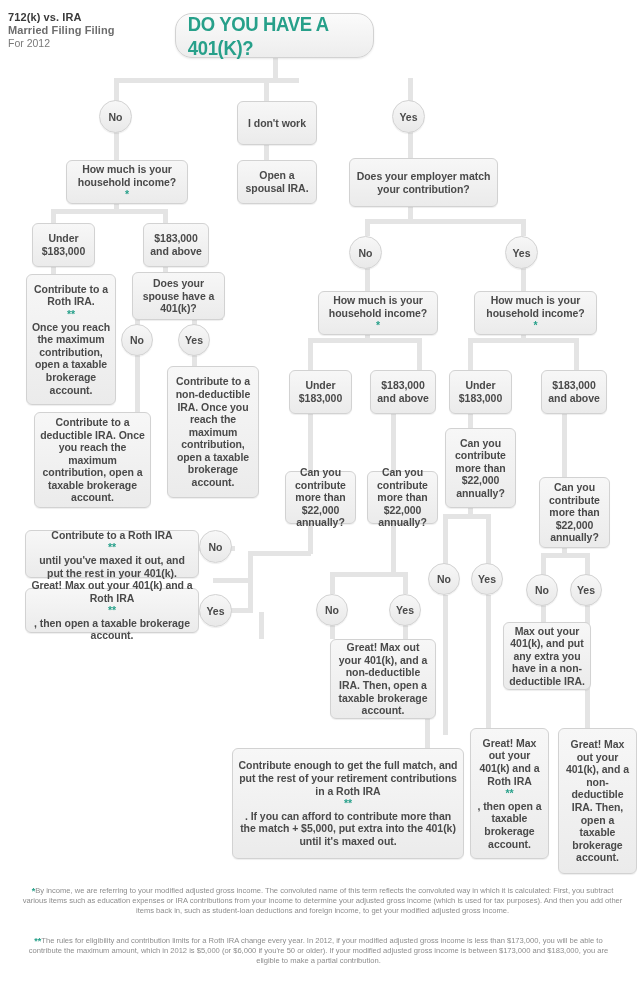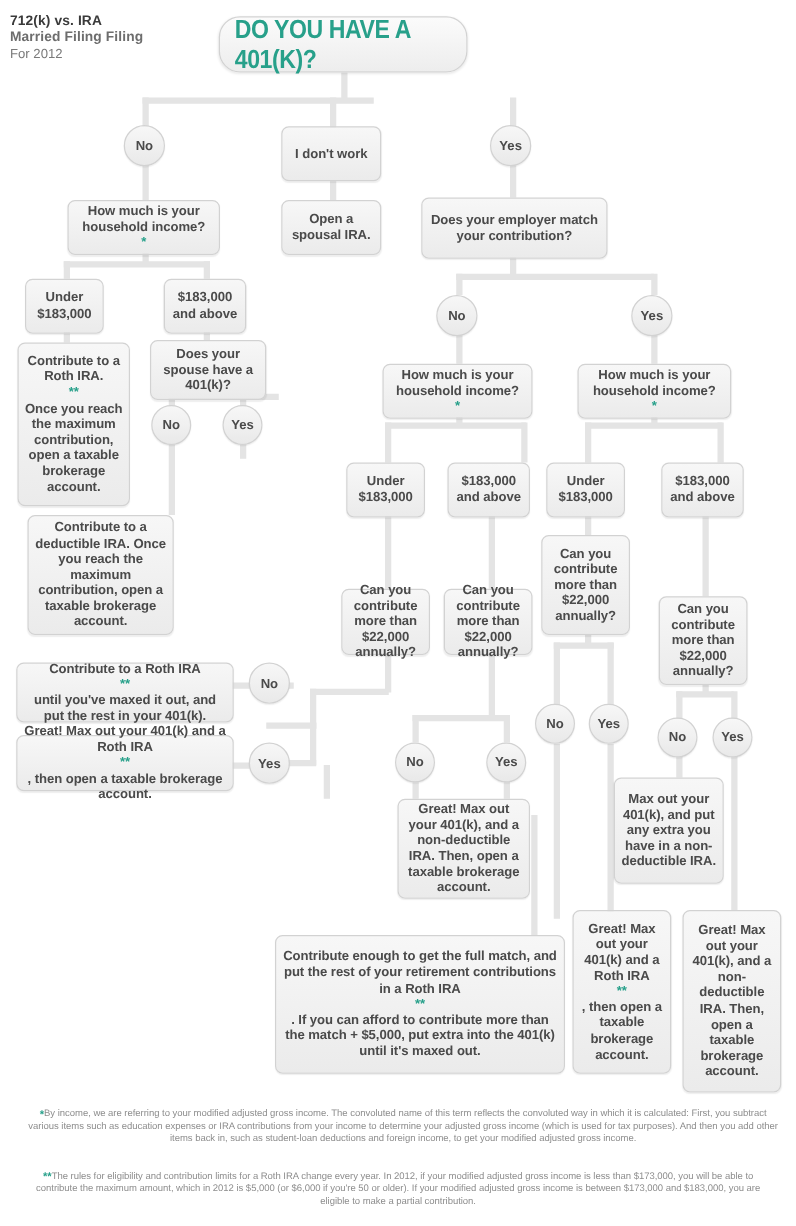--- a/index.html
+++ b/index.html
@@ -37,20 +37,21 @@
     color:#4a4a4a;
     font-size:10.5px;
     line-height:12.6px;
     text-align:center;
     display:flex;
     align-items:center;
     justify-content:center;
     padding:21px 4px;
     font-weight:bold;
     letter-spacing:-.05px;
+    margin-left:12px;
   }
   .box span{display:block;width:100%;}
 
   .circ{
     position:absolute;
     box-sizing:border-box;
     background:linear-gradient(to bottom,#f7f7f7 0%,#e9e9e9 100%);
     border:1px solid #d2d2d2;
     border-radius:50%;
     box-shadow:0 1px 1px rgba(0,0,0,.07);
@@ -257,20 +258,23 @@
       </span>
   </div>
 
   <div class="circ" style="left:121px;top:324px;width:32px;height:32px;">
     <span>No</span>
   </div>
   <div class="circ" style="left:178px;top:324px;width:32px;height:32px;">
     <span>Yes</span>
   </div>
 
+  <div class="box" style="left:155px;top:366px;width:92px;height:132px;">
+    <span>Contribute to a non-deductible IRA. Once you reach the maximum contribution, open a taxable brokerage account.</span>
+  </div>
   <div class="box" style="left:22px;top:412px;width:117px;height:96px;">
     <span>Contribute to a deductible IRA. Once you reach the maximum contribution, open a taxable brokerage account.</span>
   </div>
 
   <div class="box" style="left:277px;top:370px;width:63px;height:36px;">
     <span>Under $183,000</span>
   </div>
   <div class="box" style="left:358px;top:370px;width:66px;height:36px;">
     <span>$183,000 and above</span>
   </div>
@@ -328,21 +332,21 @@
   <div class="circ" style="left:526px;top:574px;width:32px;height:32px;">
     <span>No</span>
   </div>
   <div class="circ" style="left:570px;top:574px;width:32px;height:32px;">
     <span>Yes</span>
   </div>
 
   <div class="box" style="left:318px;top:639px;width:106px;height:80px;">
     <span>Great! Max out your 401(k), and a non-deductible IRA. Then, open a taxable brokerage account.</span>
   </div>
-  <div class="box" style="left:491px;top:622px;width:88px;height:85px;">
+  <div class="box" style="left:491px;top:622px;width:88px;height:68px;">
     <span>Max out your 401(k), and put any extra you have in a non-deductible IRA.</span>
   </div>
 
   <div class="box" style="left:220px;top:748px;width:232px;height:111px;">
     <span>
         <span>Contribute enough to get the full match, and put the rest of your retirement contributions in a Roth IRA<span class="star">**</span>.  If you can afford to contribute more than the match + $5,000, put extra into the 401(k) until it's maxed out.</span>
       </span>
   </div>
 
   <div class="box" style="left:458px;top:728px;width:79px;height:131px;">

